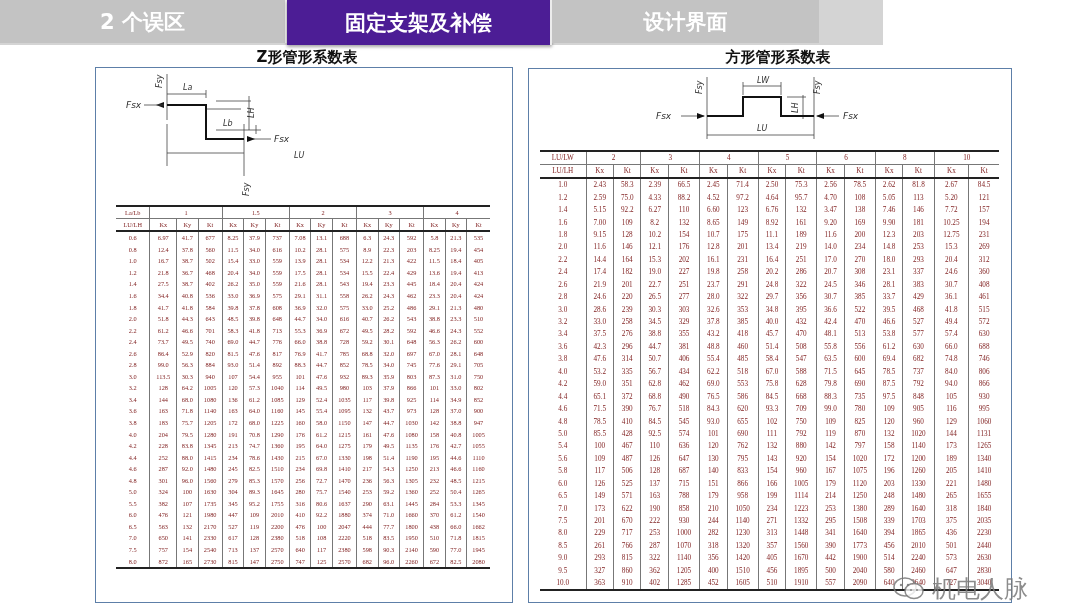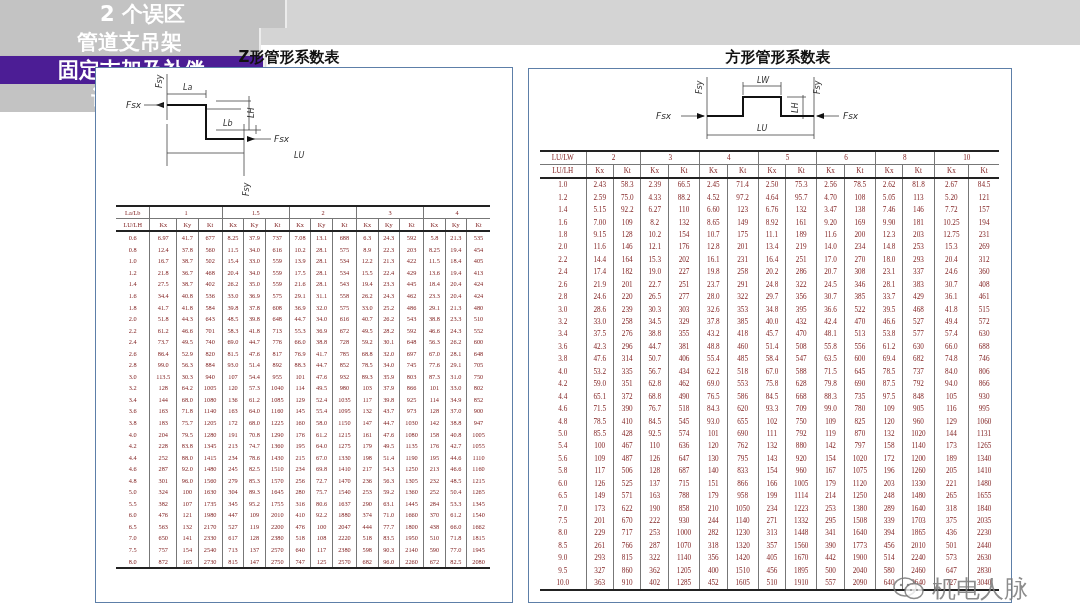--- a/index.html
+++ b/index.html
@@ -1,17 +1,17 @@
 <!DOCTYPE html>
 <html><head>
 <meta charset="utf-8">
 <style>
   html,body{margin:0;padding:0;}
   body{width:1080px;height:608px;background:#ffffff;position:relative;overflow:hidden;font-family:"DejaVu Sans",sans-serif;}
-  .tabbar{position:absolute;left:0;top:0;width:1080px;height:45px;display:flex;background:#d4d4d4;flex-direction:column;}
+  .tabbar{position:absolute;left:0;top:0;width:883px;height:45px;display:flex;background:#d4d4d4;}
   .tab{height:43px;display:flex;align-items:center;justify-content:center;color:#ffffff;font-size:21px;font-weight:bold;background:#c3c3c3;border-right:2px solid #ececec;box-sizing:border-box;cursor:pointer;}
   .tab.active{background:#4c1d95;height:45px;box-shadow:0 2px 3px rgba(0,0,0,.35);}
   .panel-title{position:absolute;font-size:15px;font-weight:bold;color:#111;text-align:center;}
   .panel{position:absolute;border:1.5px solid #5d7fa8;background:#fff;box-sizing:border-box;}
   svg text{font-family:"DejaVu Sans",sans-serif;font-style:italic;}
   table.coef{border-collapse:collapse;position:absolute;font-family:"Liberation Serif",serif;color:#7f1d1d;}
   table.coef td{text-align:center;padding:0;white-space:nowrap;}
   .zt td{font-size:6.3px;height:11.55px;border-left:1px solid #777;}
   .zt td:first-child{border-left:none;}
   .zt tr.h1 td{border-top:2px solid #222;border-bottom:1px solid #777;height:11px;}
@@ -25,32 +25,29 @@
   .watermark{position:absolute;left:892px;top:540px;display:flex;align-items:center;gap:6px;color:rgba(120,120,120,.85);font-size:24px;margin-top:33px;}
   .wm-icon{width:34px;height:26px;}
 </style>
 </head>
 <body>
 
 <div class="tabbar">
   <div class="tab" style="width:287px">
       <span>2 个误区</span>
     </div>
-  <div class="tab" style="width:261px">
-      <span>管道支吊架</span>
-    </div>
   <div class="tab active" style="width:265px">
       <span>固定支架及补偿</span>
     </div>
   <div class="tab" style="width:267px;border-right:none">
       <span>设计界面</span>
     </div>
 </div>
 
-<div class="panel-title" style="left:79px;top:48px;width:420px">Z形管形系数表</div>
+<div class="panel-title" style="left:97px;top:48px;width:420px">Z形管形系数表</div>
 <div class="panel" style="left:95px;top:67px;width:418px;height:536px">
   <svg width="416" height="135" style="position:absolute;left:0;top:0">
     <g stroke="#444" fill="none" stroke-width="0.8">
       <line x1="71" y1="6" x2="71" y2="52"></line>
       <line x1="71" y1="56" x2="71" y2="98"></line>
       <line x1="71" y1="85" x2="148" y2="85"></line>
       <line x1="71" y1="26" x2="110" y2="26"></line>
       <line x1="110" y1="22" x2="110" y2="30"></line>
       <line x1="120" y1="33" x2="155" y2="33"></line>
       <line x1="153" y1="28" x2="153" y2="62"></line>

